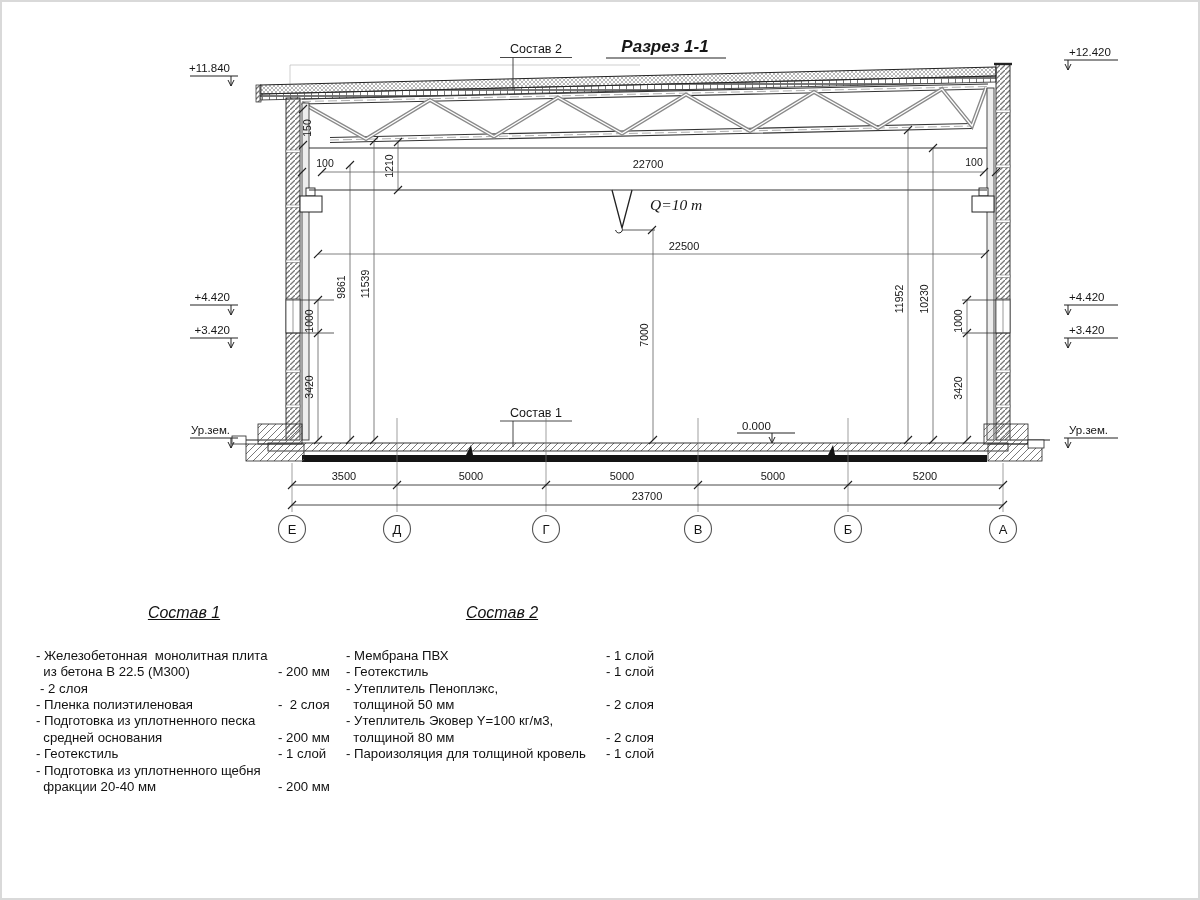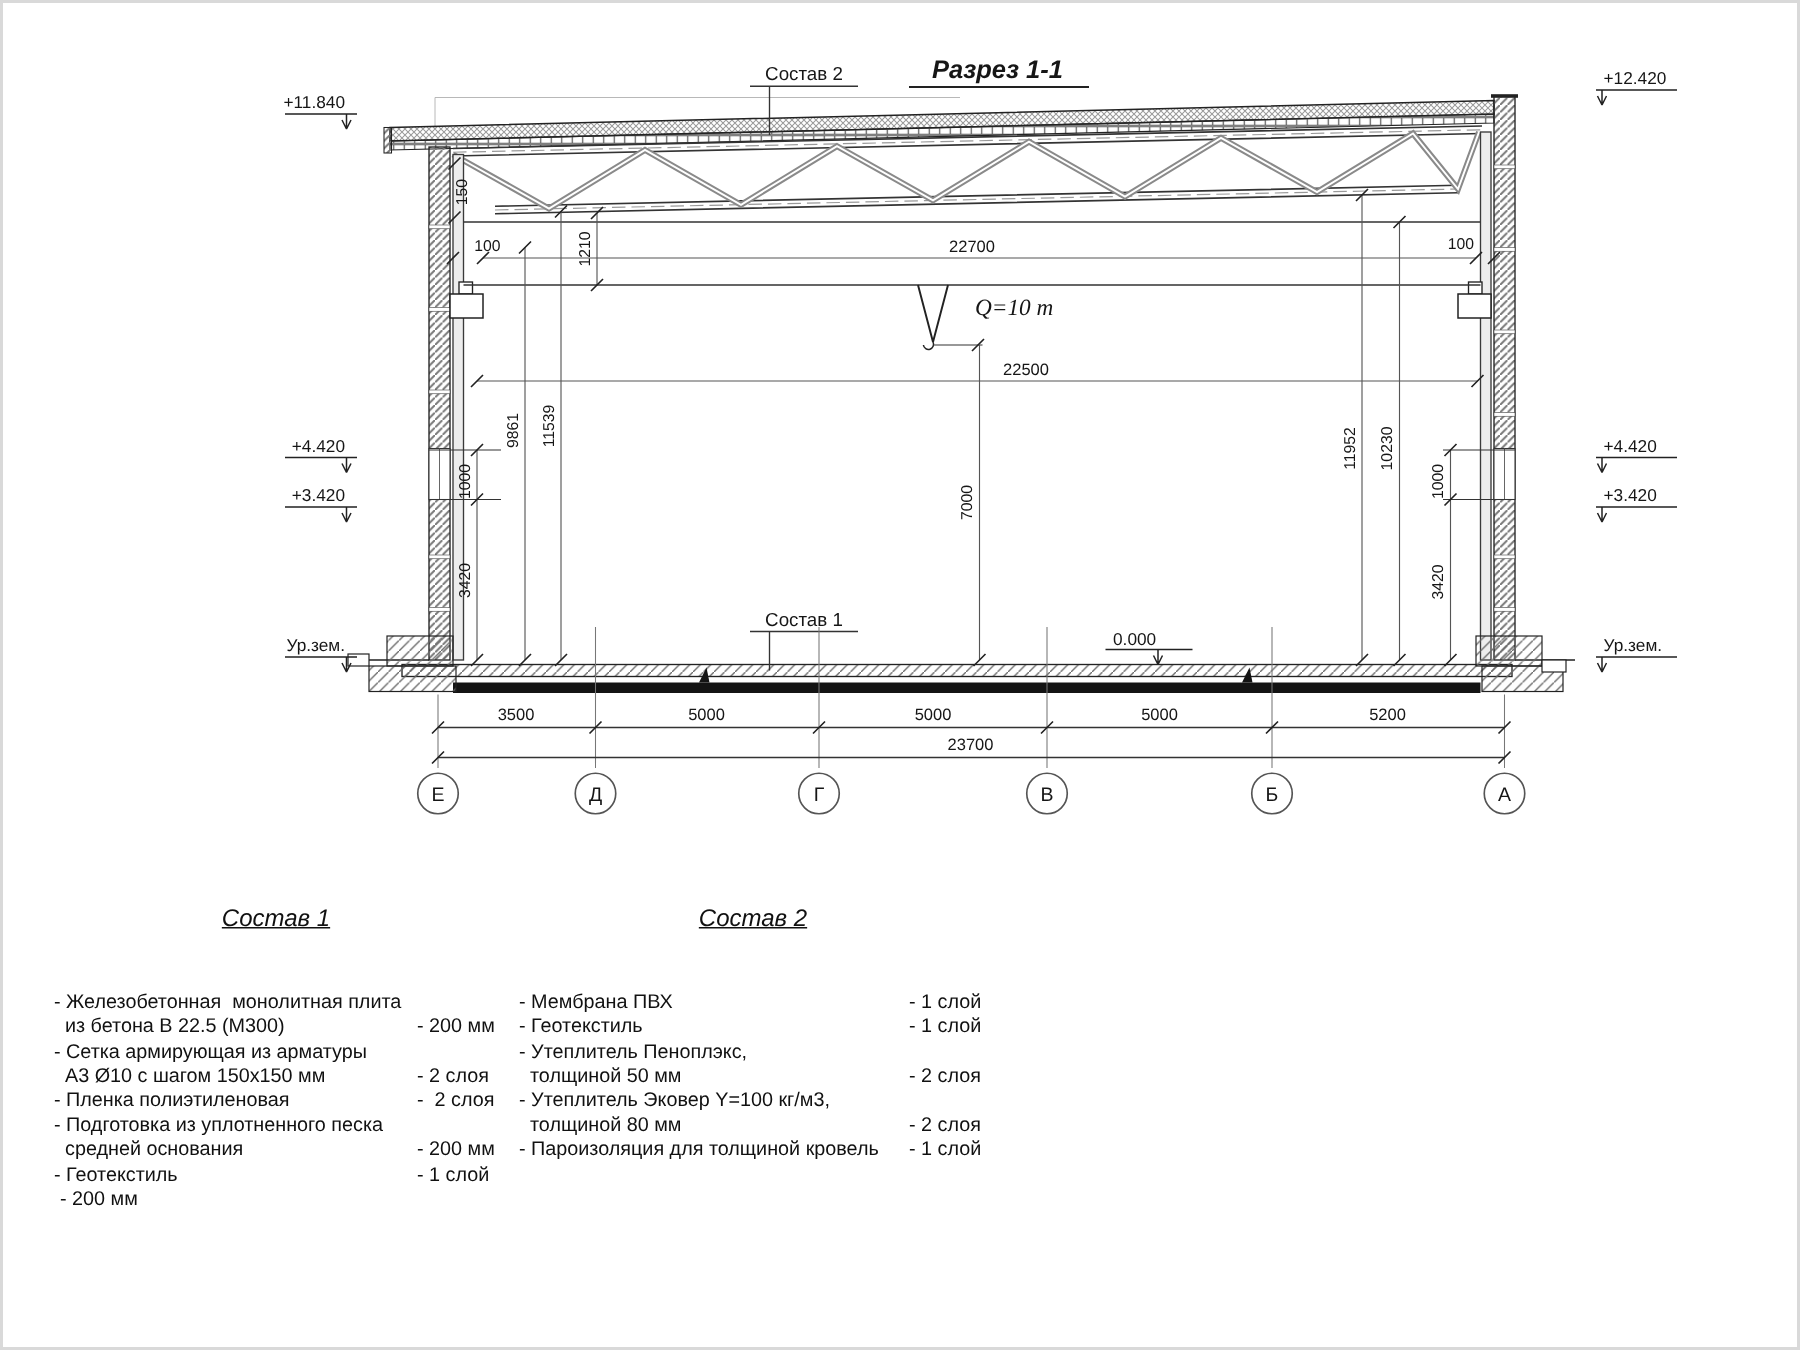--- a/index.html
+++ b/index.html
@@ -9,21 +9,21 @@
   svg text{fill:#161616;font-family:"Liberation Sans",sans-serif;}
   .t-dim{font-size:10.5px;}
   .t-dim-b{font-size:11px;}
   .t-elev{font-size:11.5px;}
   .t-axis{font-size:13px;}
   .t-lbl{font-size:12.5px;}
   .t-title{font-size:17px;font-style:italic;font-weight:600;}
   .t-crane{font-family:"Liberation Serif",serif;font-style:italic;font-size:15.5px;}
   .mat-block{position:absolute;}
   .mat-title{font-style:italic;font-size:16px;text-decoration:underline;text-align:center;font-weight:400;}
-  .mat-list{margin-top:38px;}
+  .mat-list{margin-top:26px;}
   .mat-row{display:flex;align-items:flex-end;font-size:13.2px;line-height:1.24;}
   .mat-text{white-space:pre-wrap;flex:1;}
   .mat-qty{white-space:pre;margin-left:4px;}
   .s1 .mat-qty{width:54px;}
   .s2 .mat-qty{width:52px;}
 </style>
 </head>
 <body>
 
 <div class="page-frame"></div>
@@ -211,38 +211,38 @@
 
 <div class="mat-block s1" style="left:36px;top:604px;width:296px;">
   <div class="mat-title">Состав 1</div>
   <div class="mat-list">
       <div class="mat-row">
         <div class="mat-text">- Железобетонная  монолитная плита
   из бетона В 22.5 (М300)</div>
         <div class="mat-qty">- 200 мм</div>
       </div>
       <div class="mat-row">
-        <div class="mat-text">- Сетка армирующая из арматуры
-  А3 Ø10 с шагом 150х150 мм</div>
         <div class="mat-qty">- 2 слоя</div>
       </div>
       <div class="mat-row">
         <div class="mat-text">- Пленка полиэтиленовая</div>
         <div class="mat-qty">-  2 слоя</div>
       </div>
       <div class="mat-row">
         <div class="mat-text">- Подготовка из уплотненного песка
   средней основания</div>
         <div class="mat-qty">- 200 мм</div>
       </div>
       <div class="mat-row">
         <div class="mat-text">- Геотекстиль</div>
         <div class="mat-qty">- 1 слой</div>
       </div>
       <div class="mat-row">
+        <div class="mat-text">- Подготовка из уплотненного щебня
+  фракции 20-40 мм</div>
         <div class="mat-qty">- 200 мм</div>
       </div>
     </div>
 </div>
 
 <div class="mat-block s2" style="left:346px;top:604px;width:312px;">
   <div class="mat-title">Состав 2</div>
   <div class="mat-list">
       <div class="mat-row">
         <div class="mat-text">- Мембрана ПВХ</div>

